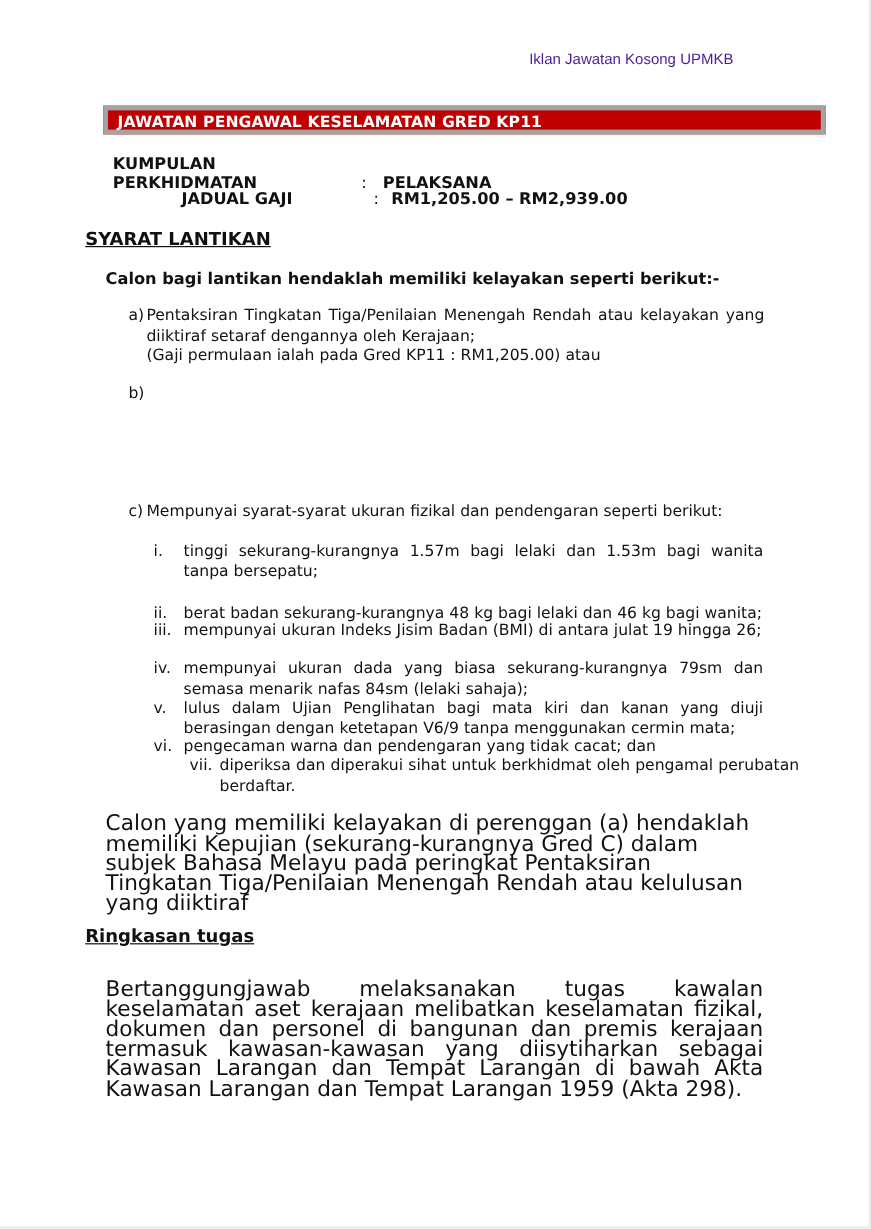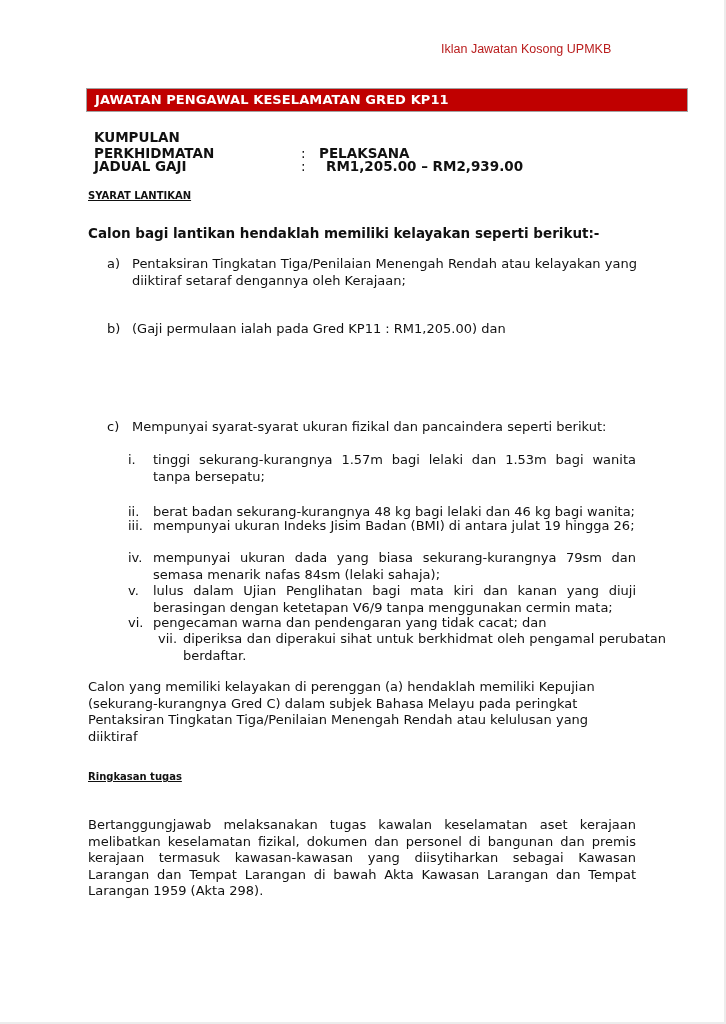--- a/index.html
+++ b/index.html
@@ -4,45 +4,45 @@
   <style>
     html, body { margin: 0; padding: 0; }
     body {
       width: 726px; height: 1024px; background: #ffffff; position: relative; overflow: hidden;
       font-family: "DejaVu Sans", sans-serif; color: #111111;
     }
     .page-edge { position:absolute; right:0; top:0; width:2px; height:1024px; background:#ececec; }
     .page-edge-bottom { position:absolute; left:0; bottom:0; width:726px; height:2px; background:#ececec; }
     .header-note {
       position:absolute; top:42px; left:441px;
-      font-family: "Liberation Sans", sans-serif; font-size: 12.5px; color:#b91c1c;
+      font-family: "Liberation Sans", sans-serif; font-size: 12.5px; color:#4c1d95;
     }
     .banner {
       position:absolute; top:88px; left:86px; width:602px; height:24px;
-      background:#c00000; border:1px solid #a3a3a3; box-sizing:border-box;
+      background:#c00000; border:4px solid #a3a3a3; box-sizing:border-box;
       color:#fff; font-weight:bold; font-size:13px; line-height:22px; padding-left:8px;
       letter-spacing:0.1px;
     }
     .kv { position:absolute; left:94px; font-weight:bold; font-size:13.5px; }
     .kv .k { display:inline-block; width:207px; }
     .kv .sep { display:inline-block; width:25px; font-weight:normal; }
     .kv .v { display:inline-block; }
     .kv1 { top:129px; }
-    .kv2 { top:158px; }
+    .kv2 { top:158px;text-align:center; }
     .kv1 .sep { width:18px; }
     .heading {
-      position:absolute; left:88px; font-weight:bold; font-size:10px; text-decoration:underline;
+      position:absolute; left:71px; font-weight:bold; font-size:15px; text-decoration:underline;
     }
     .intro { position:absolute; left:88px; top:225px; font-weight:bold; font-size:13.5px;text-align:right; }
     .para {
-      position:absolute; font-size:13px; line-height:16.5px; text-align:justify;
+      position:absolute; font-size:18px; line-height:16.5px; text-align:justify;
     }
     .item { position:absolute; left:107px; width:530px; font-size:13px; line-height:16.5px; }
     .item .marker { position:absolute; left:0; top:0; }
-    .item .body { margin-left:25px; text-align:justify; }
+    .item .body { margin-left:15px; text-align:justify; }
     .item .last { text-align:left; }
     .sub { position:absolute; left:128px; width:508px; font-size:13px; line-height:16.5px; }
     .sub .marker { position:absolute; left:0; top:0; }
     .sub .body { margin-left:25px; text-align:justify; text-align-last:left; }
   </style>
 </head>
 <body>
 
 <div class="page-edge"></div>
 <div class="page-edge-bottom"></div>
@@ -57,30 +57,30 @@
 <div class="kv kv2">
   <span class="k">JADUAL GAJI</span><span class="sep">:</span><span class="v">RM1,205.00 – RM2,939.00</span>
 </div>
 
 <div class="heading" style="top:190px;">SYARAT LANTIKAN</div>
 <div class="intro">Calon bagi lantikan hendaklah memiliki kelayakan seperti berikut:-</div>
 
 <div class="item" style="top:256px;">
   <span class="marker">a)</span>
   <div class="body">Pentaksiran Tingkatan Tiga/Penilaian Menengah Rendah atau kelayakan yang diiktiraf setaraf dengannya oleh Kerajaan;</div>
+  <div class="body last">(Gaji permulaan ialah pada Gred KP11 : RM1,205.00) atau</div>
 </div>
 
 <div class="item" style="top:321px;">
   <span class="marker">b)</span>
-  <div class="body last">(Gaji permulaan ialah pada Gred KP11 : RM1,205.00) dan</div>
 </div>
 
 <div class="item" style="top:419px;">
   <span class="marker">c)</span>
-  <div class="body last">Mempunyai syarat-syarat ukuran fizikal dan pancaindera seperti berikut:</div>
+  <div class="body last">Mempunyai syarat-syarat ukuran fizikal dan pendengaran seperti berikut:</div>
 </div>
 
 <div class="sub" style="top:452px;">
   <span class="marker">i.</span>
   <div class="body">tinggi sekurang-kurangnya 1.57m bagi lelaki dan 1.53m bagi wanita tanpa bersepatu;</div>
 </div>
 <div class="sub" style="top:485px;margin-top:19px;">
   <span class="marker">ii.</span>
   <div class="body">berat badan sekurang-kurangnya 48 kg bagi lelaki dan 46 kg bagi wanita;</div>
 </div>

